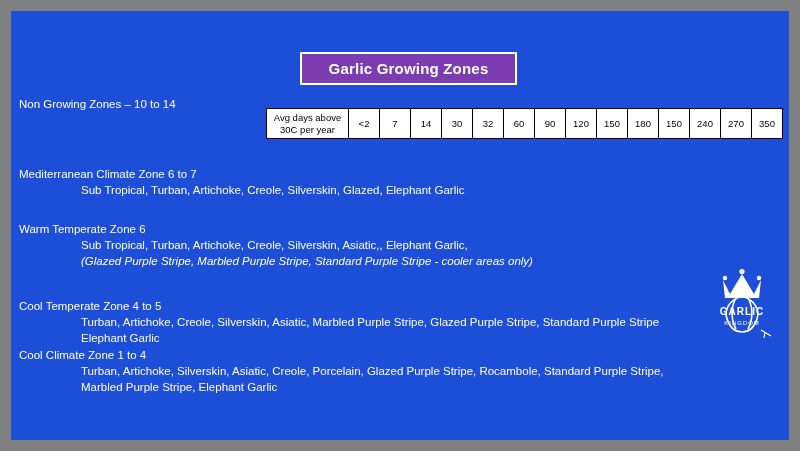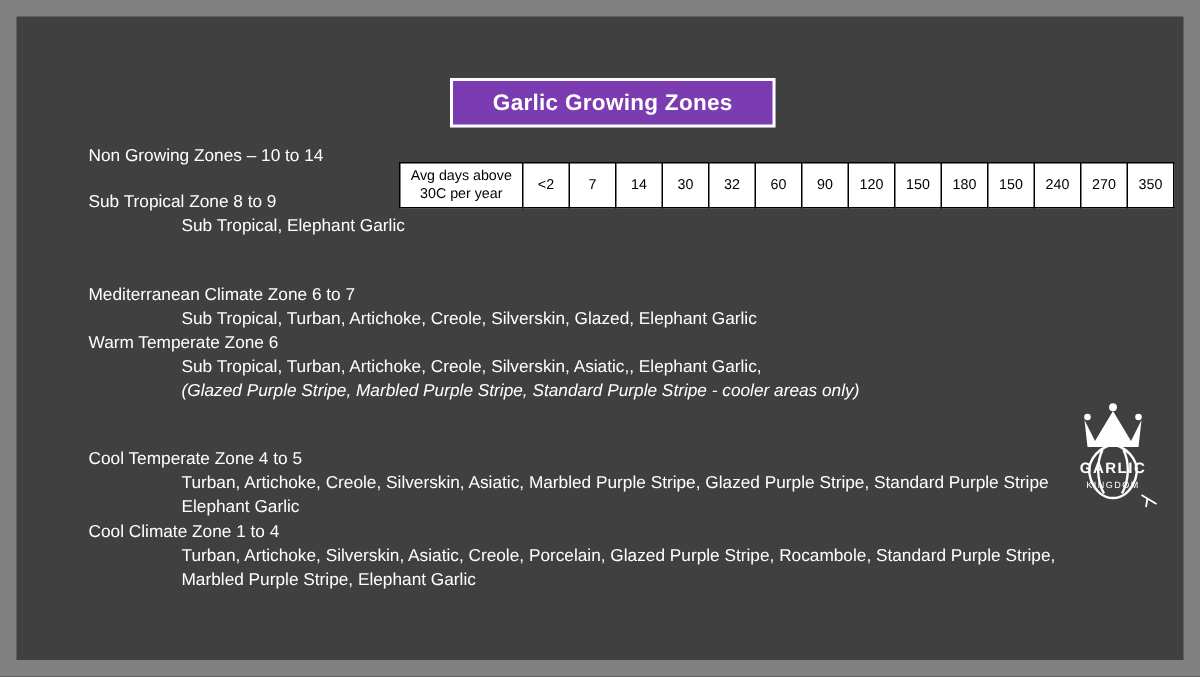--- a/index.html
+++ b/index.html
@@ -12,21 +12,21 @@
     background: #808080;
     font-family: "Liberation Sans", sans-serif;
     overflow: hidden;
   }
   #slide {
     position: absolute;
     left: 11px;
     top: 11px;
     width: 778px;
     height: 429px;
-    background: #404040;
+    background: #1d4ed8;
     color: #ffffff;
     overflow: hidden;
   }
   
   #title-banner {
     position: absolute;
     left: 289px;
     top: 41px;
     width: 217px;
     height: 33px;
@@ -41,21 +41,20 @@
     font-size: 15px;
     font-weight: bold;
     color: #ffffff;
     letter-spacing: 0.2px;
     white-space: nowrap;
   }
   
   .zone-block {
     position: absolute;
     left: 8px;
-    margin-left: 40px;
   }
   .zone-heading {
     font-size: 11.5px;
     color: #ffffff;
     white-space: nowrap;
     line-height: 15px;
   }
   .zone-detail {
     font-size: 11.5px;
     color: #ffffff;
@@ -115,26 +114,22 @@
 <div id="slide">
 
   <div id="title-banner">
     <span class="title-text">Garlic Growing Zones</span>
   </div>
 
   <div class="zone-block" style="top:86px;">
     <div class="zone-heading">Non Growing Zones – 10 to 14</div>
   </div>
 
-  <div class="zone-block" style="top:117px;">
-    <div class="zone-heading">Sub Tropical Zone 8 to 9</div>
-    <div class="zone-detail">Sub Tropical, Elephant Garlic</div>
-  </div>
 
-  <div class="zone-block" style="top:179px;">
+  <div class="zone-block" style="top:156px;">
     <div class="zone-heading">Mediterranean Climate Zone 6 to 7</div>
     <div class="zone-detail">Sub Tropical, Turban, Artichoke, Creole, Silverskin, Glazed, Elephant Garlic</div>
   </div>
 
   <div class="zone-block" style="top:211px;">
     <div class="zone-heading">Warm Temperate Zone 6</div>
     <div class="zone-detail">Sub Tropical, Turban, Artichoke, Creole, Silverskin, Asiatic,, Elephant Garlic,</div>
     <div class="zone-detail italic">(Glazed Purple Stripe, Marbled Purple Stripe, Standard Purple Stripe - cooler areas only)</div>
   </div>
 

